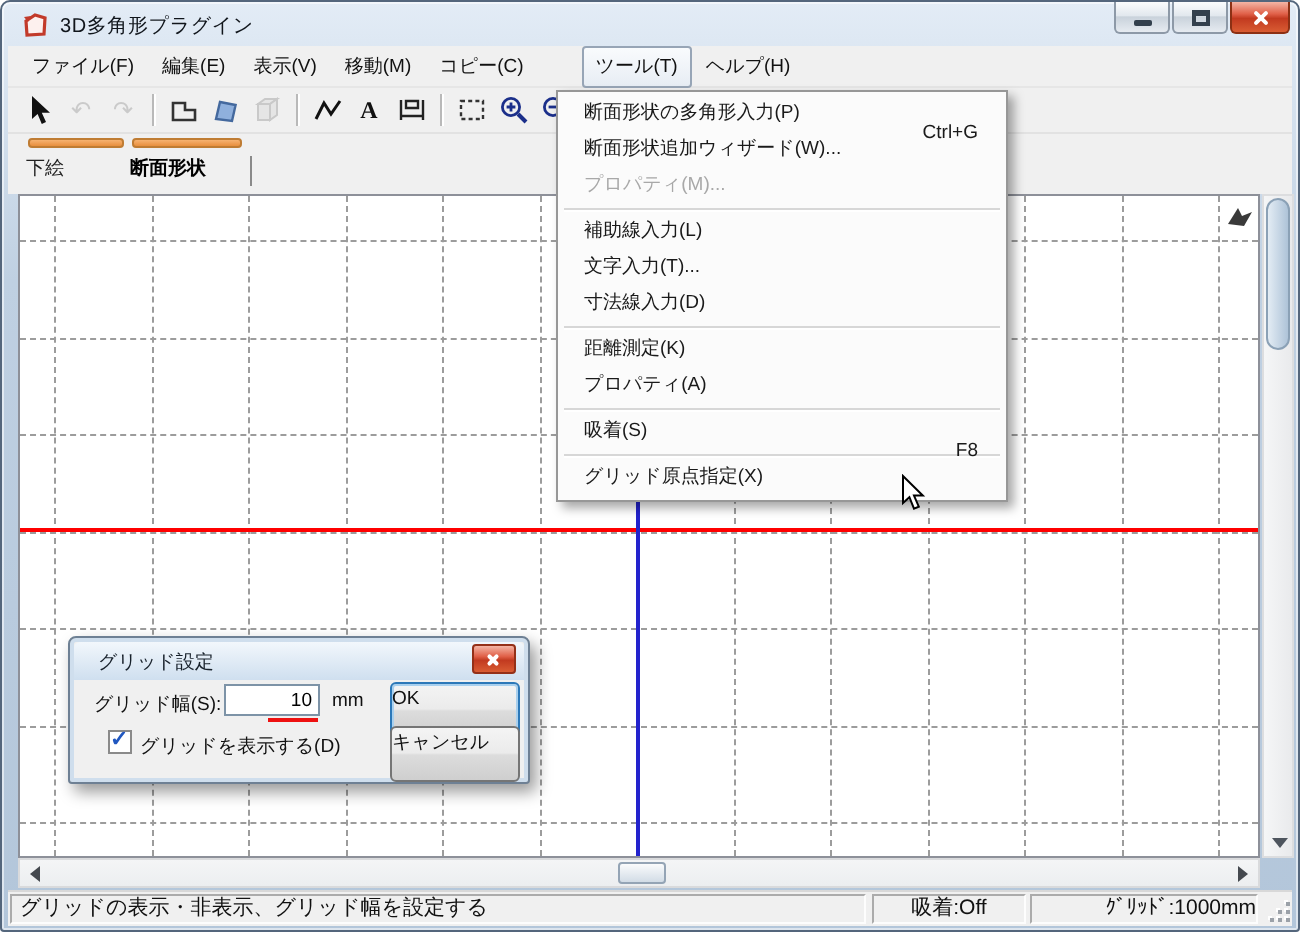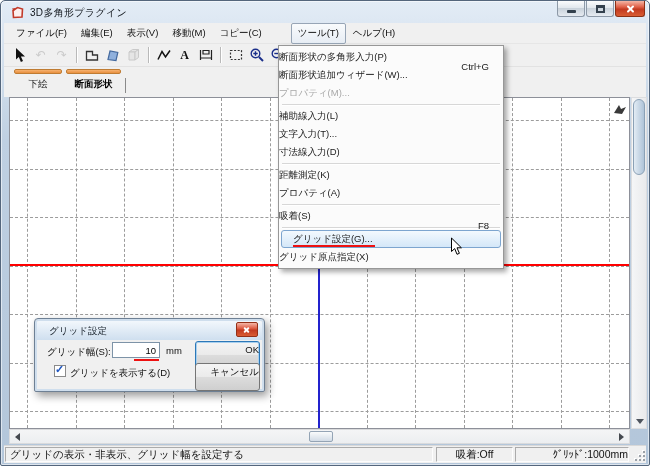--- a/index.html
+++ b/index.html
@@ -37,21 +37,21 @@
   .tb-btn.disabled{opacity:.45;filter:grayscale(1)}
   .tb-sep{width:1px;height:16px;background:#b9b9b9;margin:0 4px;box-shadow:1px 0 0 #fff}
   .tb-glyph{font-size:12px;line-height:1;color:#9a9ea5}
   .tb-A{font-family:"Liberation Serif",serif;font-weight:bold;font-size:12px;color:#111}
 
   
   .tabstrip{position:absolute;left:3px;top:66px;right:3px;height:30px;background:#f0f0f0}
   .tab{position:absolute;top:0;height:29px;cursor:default}
   .tab0{left:9px;width:50px}.tab1{left:61px;width:57px}
   .tab-ind{position:absolute;top:2px;left:1px;right:1px;height:5px;background:linear-gradient(#f6b271,#e88f3e);border:1px solid #bf7c33;border-radius:2px}
-  .tab-label{position:absolute;top:11px;left:0;right:0;text-align:center;font-size:9.5px;color:#222;white-space:nowrap}
+  .tab-label{position:absolute;top:11px;left:0;right:0;font-size:9.5px;color:#222;white-space:nowrap}
   .tab.active .tab-label{font-weight:bold;color:#000}
   .tab-divider{position:absolute;left:121px;top:11px;width:1px;height:15px;background:#8a8a8a}
 
   
   .canvas{position:absolute;left:8px;top:96px;width:621px;height:332px;background:#fff;border:1px solid #8d9099;overflow:hidden}
   .gridv{position:absolute;top:0;bottom:0;width:0;border-left:1px dashed #9c9c9c}
   .gridh{position:absolute;left:0;right:0;height:0;border-top:1px dashed #9c9c9c}
   .axis-x{position:absolute;left:0;right:0;height:2px}
   .axis-y{position:absolute;top:0;bottom:0;width:2px}
   .corner-marker{position:absolute;left:604px;top:3px;width:13px;height:10px}
@@ -70,21 +70,21 @@
   .sb-panel{position:absolute;top:1px;height:15px;border:1px solid;border-color:#ababab #fdfdfd #fdfdfd #ababab;font-size:10.5px;color:#111;line-height:13px;white-space:nowrap;overflow:hidden}
   .sb-msg{left:1px;width:428px;padding-left:4px}
   .sb-snap{left:432px;width:77px;text-align:center}
   .sb-grid{left:511px;width:114px;text-align:right}
   .sb-grip{position:absolute;right:1px;bottom:2px;width:12px;height:12px}
   .sb-grip i{position:absolute;width:2px;height:2px;background:#9ba1a8;box-shadow:-1px -1px 0 #fff}
 
   
   .tool-menu{position:absolute;left:277px;top:44px;width:226px;background:#fbfbfb;border:1px solid #979797;
              box-shadow:3px 3px 5px rgba(0,0,0,.35);padding:2px 0;z-index:40}
-  .menu-item{position:relative;height:18px;line-height:18px;font-size:9.5px;color:#1a1a1a;white-space:nowrap}
+  .menu-item{position:relative;height:18px;line-height:18px;font-size:9.5px;color:#1a1a1a;padding-left:13px;white-space:nowrap}
   .menu-item.disabled{color:#a8a8a8}
   .mi-short{position:absolute;right:14px;top:10px}
   .menu-sep{height:1px;background:#d7d7d7;margin:2px 3px;box-shadow:0 1px 0 #fff}
   .menu-item.hl{margin:0 2px;padding-left:11px;height:18px;line-height:16px;border:1px solid #7da5cf;border-radius:3px;
                 background:linear-gradient(#f3f9fe,#d4e7f8)}
   .mi-underline{position:absolute;left:11px;bottom:0;width:82px;height:2px;background:#ee1111}
 
   
   .dialog{position:absolute;left:33px;top:317px;width:231px;height:74px;z-index:30;
           background:#f0f0f0;border:1px solid #6e8094;border-radius:4px 4px 2px 2px;
@@ -94,21 +94,21 @@
   .dlg-title-text{position:absolute;left:12px;top:4px;font-size:9.5px;color:#17202a;white-space:nowrap}
   .dlg-close{position:absolute;right:4px;top:1px;width:22px;height:15px;border:1px solid #943018;border-radius:2px;
              background:linear-gradient(#f4b5a5,#e06048 40%,#c23a20 55%,#d95c33)}
   .dlg-close .g-x::before,.dlg-close .g-x::after{height:7px;left:3px;top:1px}
   .dlg-label{position:absolute;font-size:9.5px;color:#111;white-space:nowrap}
   .dlg-input{position:absolute;left:77px;top:23px;width:48px;height:16px;background:#fff;border:1px solid #7d93a7;
              font-size:9.5px;text-align:right;padding-right:3px;font-family:"Liberation Sans",sans-serif}
   .ann-input{position:absolute;left:99px;top:40px;width:25px;height:2px;background:#ee1111}
   .dlg-btn{position:absolute;left:160px;width:65px;height:28px;border:1px solid #757575;border-radius:3px;
            background:linear-gradient(#f4f4f4,#ebebeb 48%,#dcdcdc 52%,#cfcfcf);
-           font-size:9.5px;text-align:right;line-height:16px;color:#111}
+           font-size:9.5px;text-align:left;line-height:16px;color:#111}
   .dlg-btn.ok{top:22px;border-color:#2c78b8;box-shadow:0 0 0 1px #a9d0ee inset}
   .dlg-btn.cancel{top:44px}
   .ann-ok{position:absolute;left:16px;bottom:1px;width:32px;height:2px;background:#ee1111}
   .dlg-check{position:absolute;left:19px;top:46px;width:12px;height:12px;background:#fff;border:1px solid #8a8a8a}
   .dlg-check .mark{position:absolute;left:0px;top:-3px;font-size:11px;color:#2057c0;font-weight:bold}
 
   
   .cursor{position:absolute;left:449px;top:236px;z-index:60}
 </style>
 </head>
@@ -303,21 +303,20 @@
       <div class="menu-sep"></div>
       <div class="menu-item"><span class="mi-label">補助線入力(L)</span></div>
       <div class="menu-item"><span class="mi-label">文字入力(T)...</span></div>
       <div class="menu-item"><span class="mi-label">寸法線入力(D)</span></div>
       <div class="menu-sep"></div>
       <div class="menu-item"><span class="mi-label">距離測定(K)</span></div>
       <div class="menu-item"><span class="mi-label">プロパティ(A)</span></div>
       <div class="menu-sep"></div>
       <div class="menu-item"><span class="mi-label">吸着(S)</span><span class="mi-short">F8</span></div>
       <div class="menu-sep"></div>
-      <div class="menu-item hl"><span class="mi-label">グリッド設定(G)...</span><div class="mi-underline"></div></div>
       <div class="menu-item"><span class="mi-label">グリッド原点指定(X)</span></div>
     </div>
 
   <div class="dialog">
     <div class="dlg-title">
       <span class="dlg-title-text">グリッド設定</span>
       <div class="dlg-close">
           <i class="g-x"></i>
         </div>
     </div>

